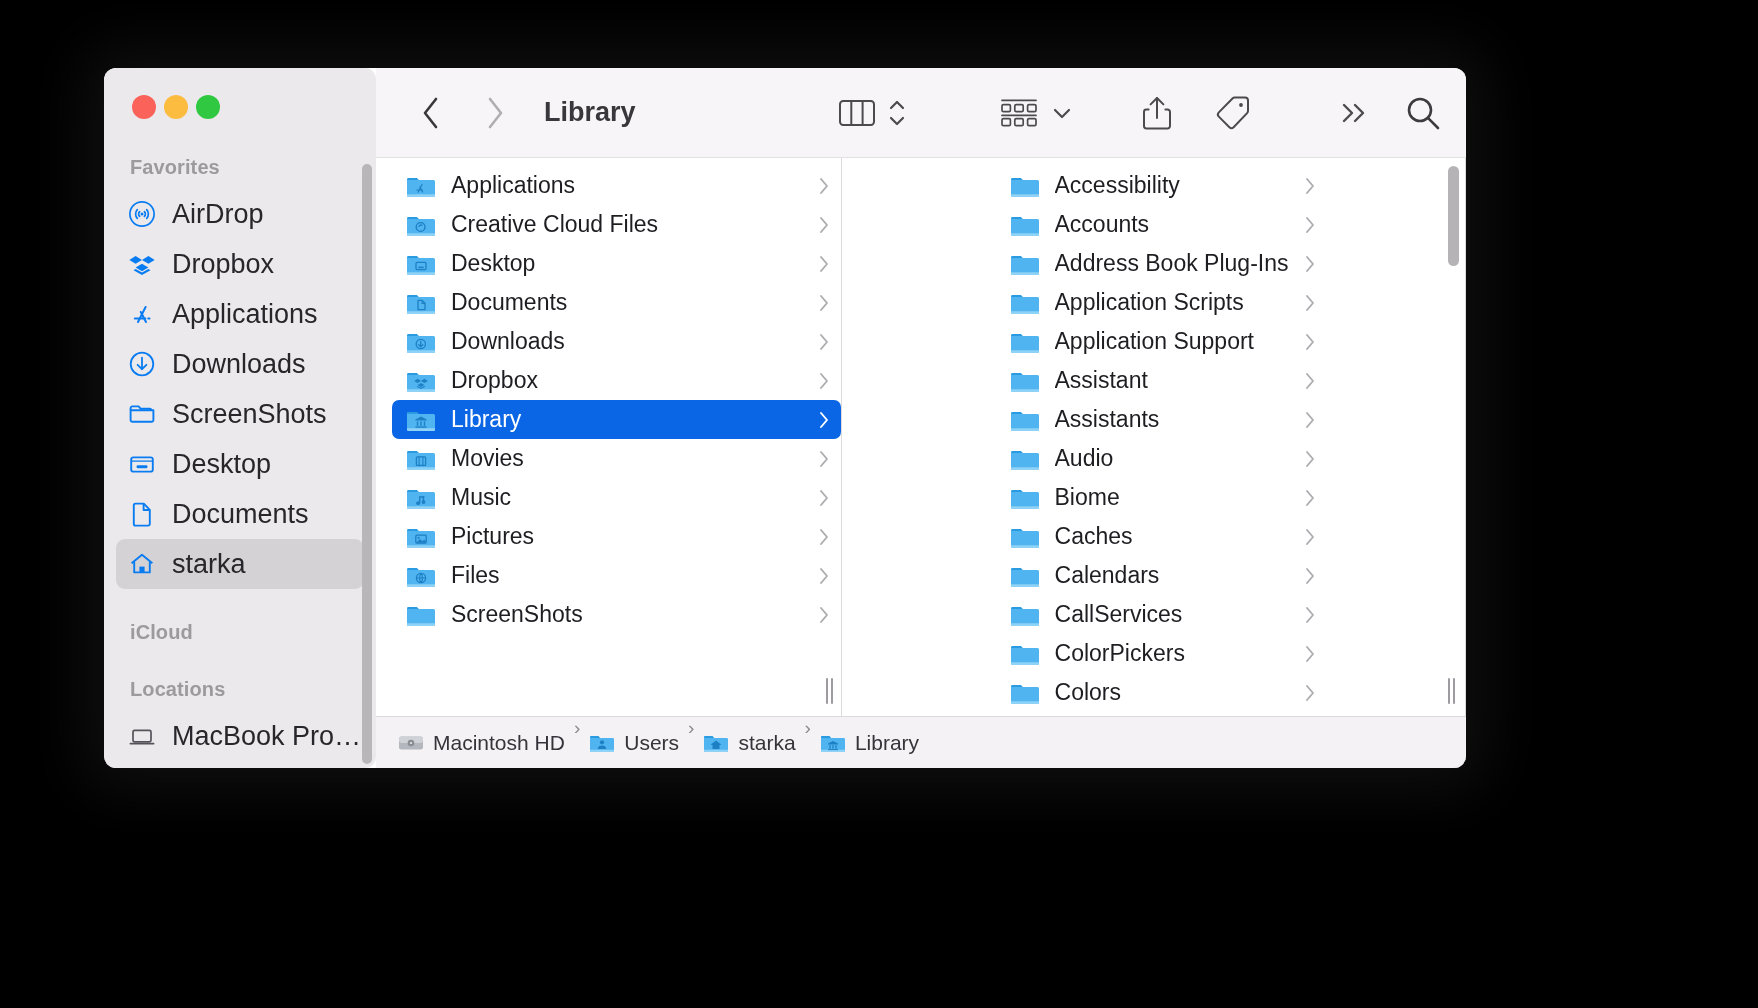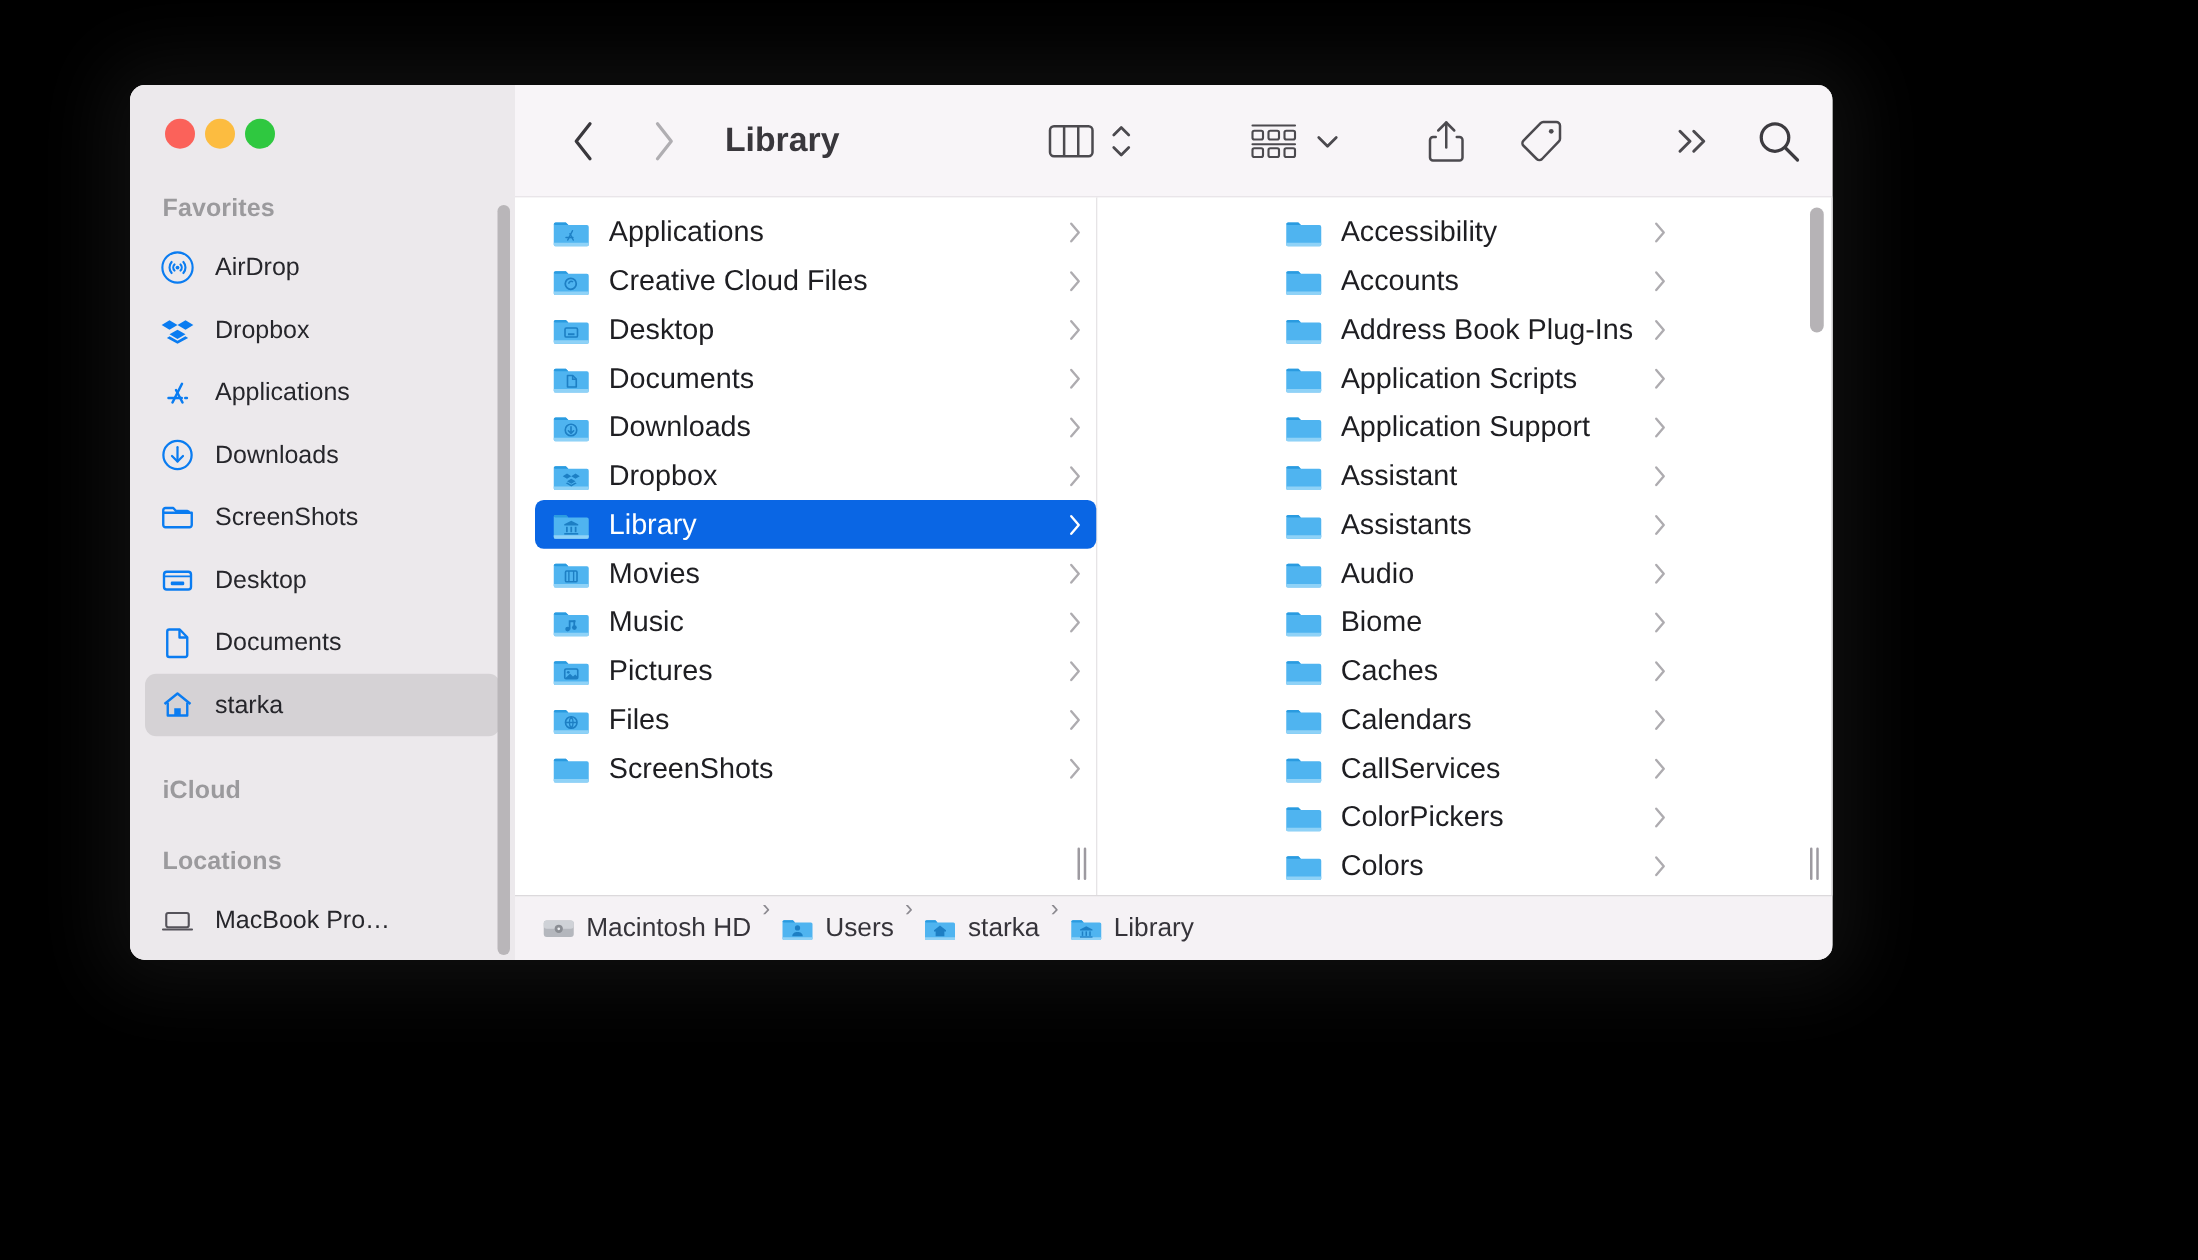--- a/index.html
+++ b/index.html
@@ -18,25 +18,26 @@
     border-radius: 12px;
     overflow: hidden;
     box-shadow: 0 0 60px 22px rgba(255,255,255,0.06),
                 0 22px 70px rgba(0,0,0,0.55);
     display: flex;
     background: #ffffff;
   }
 
   
   #sidebar {
-    width: 308px;
+    width: 272px;
     flex: none;
     background: #ece9ec;
     position: relative;
     padding-top: 0;
+    border-radius: 11px;
   }
   #traffic-lights {
     height: 78px;
     display: flex;
     align-items: center;
     padding-left: 28px;
     gap: 8px;
   }
   .light { width: 24px; height: 24px; border-radius: 50%; }
   .light.close   { background: #fb625a; }
@@ -54,21 +55,21 @@
   .side-head.iCloud { padding-top: 32px; }
   .side-head.locs   { padding-top: 24px; }
 
   .side-row {
     display: flex;
     align-items: center;
     gap: 16px;
     height: 50px;
     padding-left: 12px;
     border-radius: 9px;
-    font-size: 20px;
+    font-size: 27px;
     color: #26262b;
   }
   .side-row.selected { background: #d5d2d5; }
   .side-icon {
     width: 28px; height: 28px;
     flex: none;
     display: flex; align-items: center; justify-content: center;
   }
   .side-icon svg { display: block; }
 

